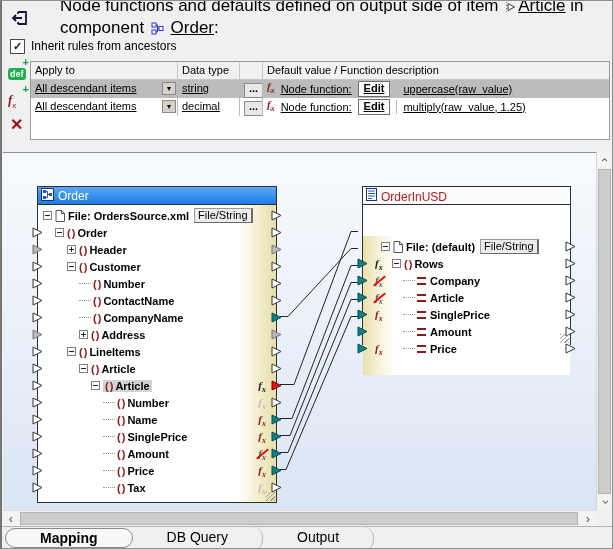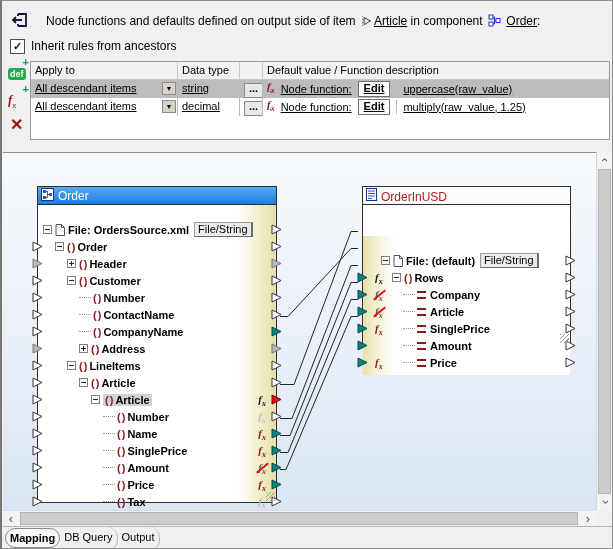--- a/index.html
+++ b/index.html
@@ -1,20 +1,20 @@
 <!DOCTYPE html>
 <html><head>
 <meta charset="utf-8">
 <style>
   html,body{margin:0;padding:0;background:#d8d8d8;}
   .root{position:relative;width:613px;height:549px;background:#f0f0f0;
         font-family:"Liberation Sans",sans-serif;color:#000;
         border:1px solid #8f8f8f;border-left:2px solid #767676;box-sizing:border-box;overflow:hidden;}
   
-  .titlebar{position:absolute;top:5px;left:8px;right:6px;height:24px;display:flex;align-items:flex-end;font-size:12px;}
+  .titlebar{position:absolute;top:5px;left:8px;right:6px;height:24px;display:flex;align-items:center;font-size:17px;gap:14px;}
   .exit{width:20px;height:20px;margin-right:16px;flex:none;}
   .ttext span{white-space:pre-wrap;}
   .link{color:#000;text-decoration:underline;cursor:pointer;}
   .inl-ic{display:inline-block;vertical-align:-2px;margin:0 2px;}
   
   .cbrow{position:absolute;top:37px;left:8px;height:16px;display:flex;align-items:center;font-size:12px;}
   .cb{width:13px;height:13px;border:1px solid #4a4a4a;background:#fff;display:inline-flex;align-items:center;justify-content:center;
       font-size:11px;font-weight:bold;color:#14143c;margin-right:6px;flex:none;}
   
   .ruletools{position:absolute;left:6px;top:62px;width:22px;}
@@ -47,21 +47,21 @@
   .pane{position:absolute;left:1px;top:151px;width:593px;height:358px;border-top:1px solid #8f8f8f;box-sizing:border-box;
         background:linear-gradient(180deg,#f7fafd 0%,#e9eff8 55%,#d9e5f3 100%);}
   #wires{position:absolute;left:0;top:0;z-index:1;pointer-events:none;}
   .comp{position:absolute;border:1px solid #2f2f2f;background:#fff;z-index:2;}
   .comp::after{content:"";position:absolute;right:1px;bottom:1px;width:9px;height:9px;
         background:repeating-linear-gradient(135deg,#9a9a9a 0 1px,transparent 1px 3px);}
   .comp-head{height:18px;display:flex;align-items:center;gap:4px;padding:0 3px;font-size:12px;
         border-bottom:1px solid #2f2f2f;box-sizing:border-box;cursor:move;}
   .src-head{background:linear-gradient(180deg,#5aa9f4,#1d7de4);color:#fff;}
   .tgt-head{background:#fbfbfb;color:#b91c1c;align-items:flex-end;}
-  .rows{position:relative;padding-top:16px;height:calc(100% - 18px);box-sizing:border-box;text-align:center;}
+  .rows{position:relative;padding-top:2px;height:calc(100% - 18px);box-sizing:border-box;text-align:center;}
   .src .rows{background:linear-gradient(to right,#fff 0,#fff 200px,#f7f3da 215px,#e8e0ac 236px);}
   .tgt .rows{background:linear-gradient(to right,#e8e0ac 0,#f7f3da 16px,#fff 32px);margin-top:31px;}
   .trow{position:relative;height:17px;display:flex;align-items:center;font-size:11px;font-weight:bold;white-space:nowrap;}
   .exp{width:9px;height:9px;border:1px solid #808080;background:#fff;position:relative;flex:none;margin-right:3px;box-sizing:border-box;cursor:pointer;}
   .exp::before{content:"";position:absolute;left:1px;right:1px;top:3px;height:1px;background:#222;}
   .exp-plus::after{content:"";position:absolute;top:1px;bottom:1px;left:3px;width:1px;background:#222;}
   .leader{width:12px;border-top:1px dotted #999;flex:none;margin-right:2px;}
   .elemic{color:#8b1a1a;margin-right:3px;letter-spacing:-1px;flex:none;}
   .eqic{width:9px;height:8px;border-top:2px solid #8b1a1a;border-bottom:2px solid #8b1a1a;box-sizing:border-box;flex:none;margin-right:4px;}
   .hl{background:#d2d2d2;padding:0 2px;display:flex;align-items:center;}
@@ -77,21 +77,21 @@
   .fx-slash::after{content:"";position:absolute;left:-3px;top:5px;width:15px;height:2px;background:#e01010;transform:rotate(-40deg);}
   
   .vscroll{position:absolute;left:594px;top:151px;width:16px;height:358px;background:#f3f3f3;border-left:1px solid #d5d5d5;box-sizing:border-box;}
   .hscroll{position:absolute;left:1px;top:509px;width:593px;height:16px;background:#f3f3f3;border-top:1px solid #dcdcdc;box-sizing:border-box;}
   .thumb{position:absolute;background:#cdcdcd;border:1px solid #b2b2b2;box-sizing:border-box;}
   .sarrow{position:absolute;width:16px;height:16px;color:#555;font-size:13px;line-height:15px;text-align:center;cursor:pointer;}
   .corner{position:absolute;left:594px;top:509px;width:16px;height:16px;background:#f0f0f0;}
   
   .tabbar{position:absolute;left:0;right:0;top:525px;height:23px;background:#f0f0f0;border-top:1px solid #b5b5b5;
           display:flex;align-items:stretch;padding-left:3px;}
-  .tab{padding:0 4px;font-size:11px;line-height:21px;border-right:1px solid #b5b5b5;cursor:pointer;border-radius:10px;}
+  .tab{padding:0 34px;font-size:14px;line-height:21px;border-right:1px solid #b5b5b5;cursor:pointer;border-radius:10px;}
   .tab-active{font-weight:bold;background:#f7f7f7;border:1px solid #8a8a8a;line-height:18px;margin:1px 0 2px 0;}
 </style>
 </head>
 <body>
 
 <div class="root">
 
   <div class="titlebar">
     <span class="exit">
       <svg width="20" height="20" viewBox="0 0 20 20">

